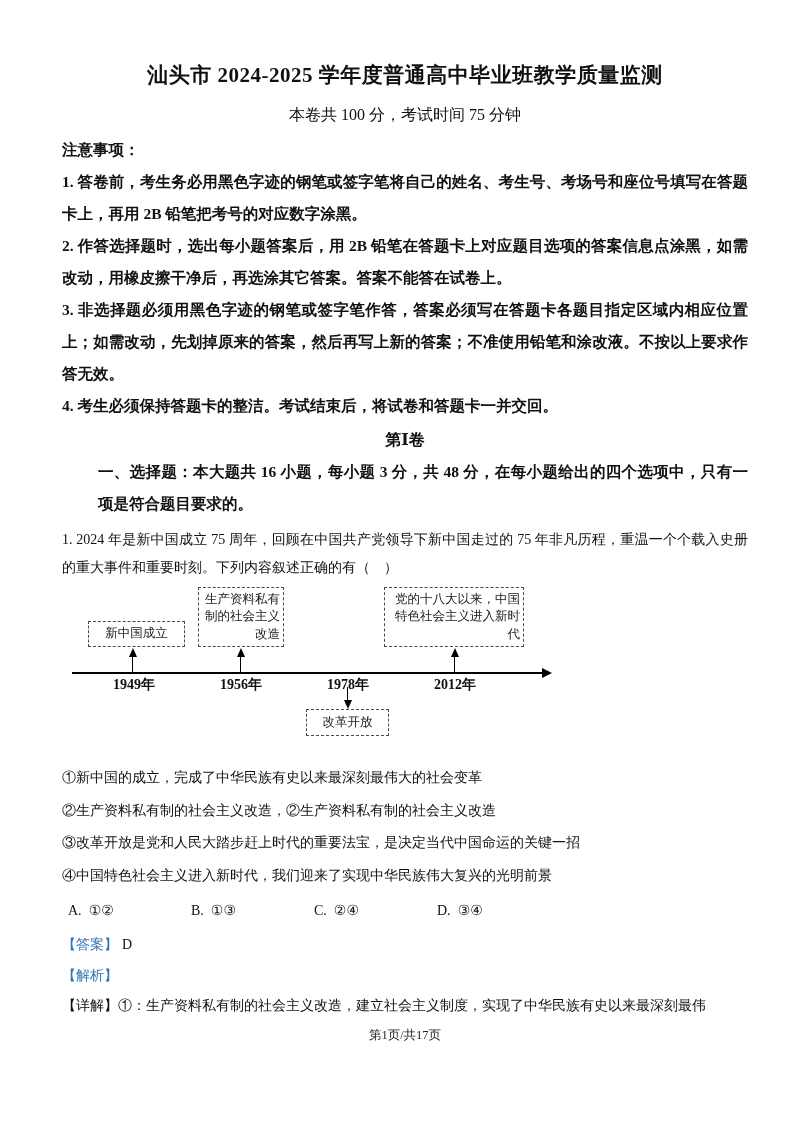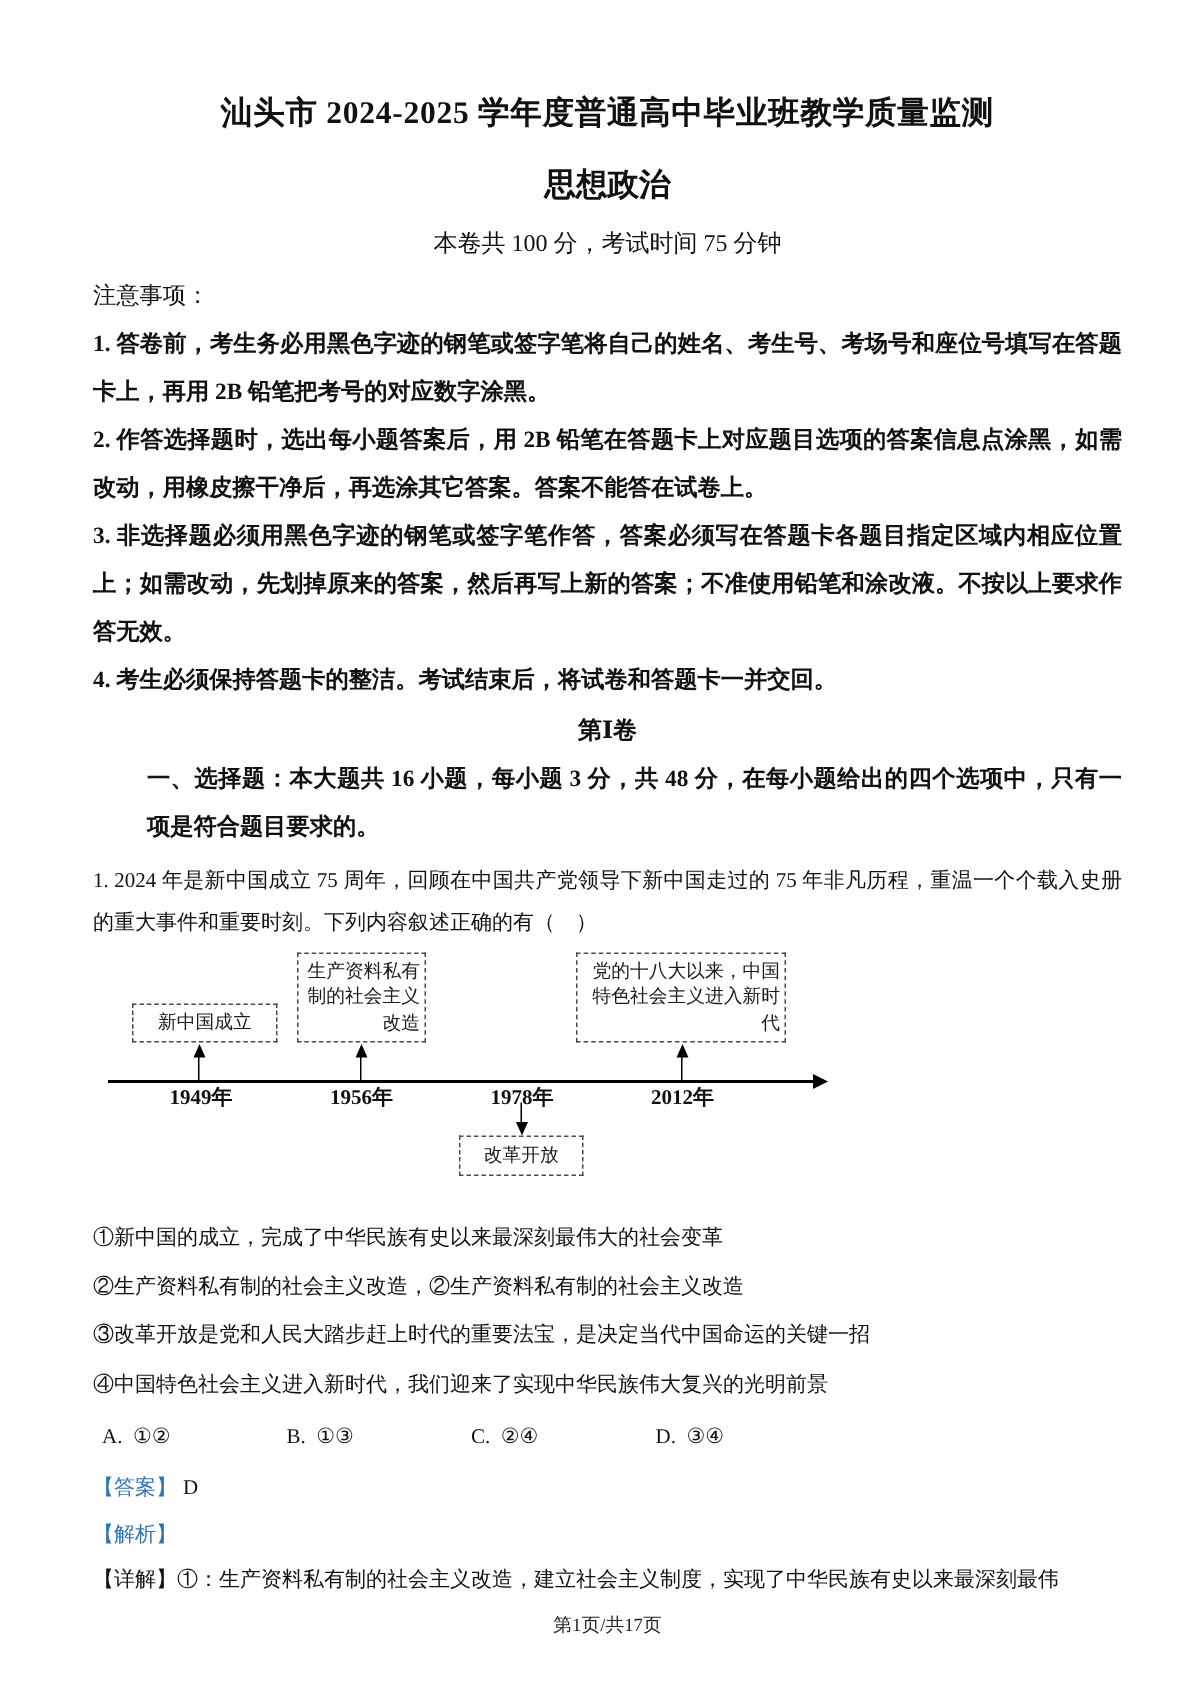--- a/index.html
+++ b/index.html
@@ -35,21 +35,21 @@
   .exam-info {
     margin-top: 11px;
     text-align: center;
     font-size: 16px;
     font-weight: normal;
     line-height: 24px;
   }
   .notice-heading {
     margin-top: 7px;
     font-size: 15.5px;
-    font-weight: 400;
+    font-weight: 700;
     line-height: 32px;
   }
   .notice-item {
     font-size: 15.5px;
     font-weight: 600;
     line-height: 32px;
     text-align: justify;
   }
   .part-heading {
     text-align: center;
@@ -171,21 +171,20 @@
     line-height: 20px;
     color: #222;
   }
 </style>
 </head>
 <body>
 
 <div class="page">
 
   <div class="title">汕头市 2024-2025 学年度普通高中毕业班教学质量监测</div>
-  <div class="subject">思想政治</div>
   <div class="exam-info">本卷共 100 分，考试时间 75 分钟</div>
 
   <div class="notice-heading">注意事项：</div>
   <div class="notice-item">1. 答卷前，考生务必用黑色字迹的钢笔或签字笔将自己的姓名、考生号、考场号和座位号填写在答题卡上，再用 2B 铅笔把考号的对应数字涂黑。</div>
   <div class="notice-item">2. 作答选择题时，选出每小题答案后，用 2B 铅笔在答题卡上对应题目选项的答案信息点涂黑，如需改动，用橡皮擦干净后，再选涂其它答案。答案不能答在试卷上。</div>
   <div class="notice-item">3. 非选择题必须用黑色字迹的钢笔或签字笔作答，答案必须写在答题卡各题目指定区域内相应位置上；如需改动，先划掉原来的答案，然后再写上新的答案；不准使用铅笔和涂改液。不按以上要求作答无效。</div>
   <div class="notice-item">4. 考生必须保持答题卡的整洁。考试结束后，将试卷和答题卡一并交回。</div>
 
   <div class="part-heading">第Ⅰ卷</div>
   <div class="section-heading">一、选择题：本大题共 16 小题，每小题 3 分，共 48 分，在每小题给出的四个选项中，只有一项是符合题目要求的。</div>

